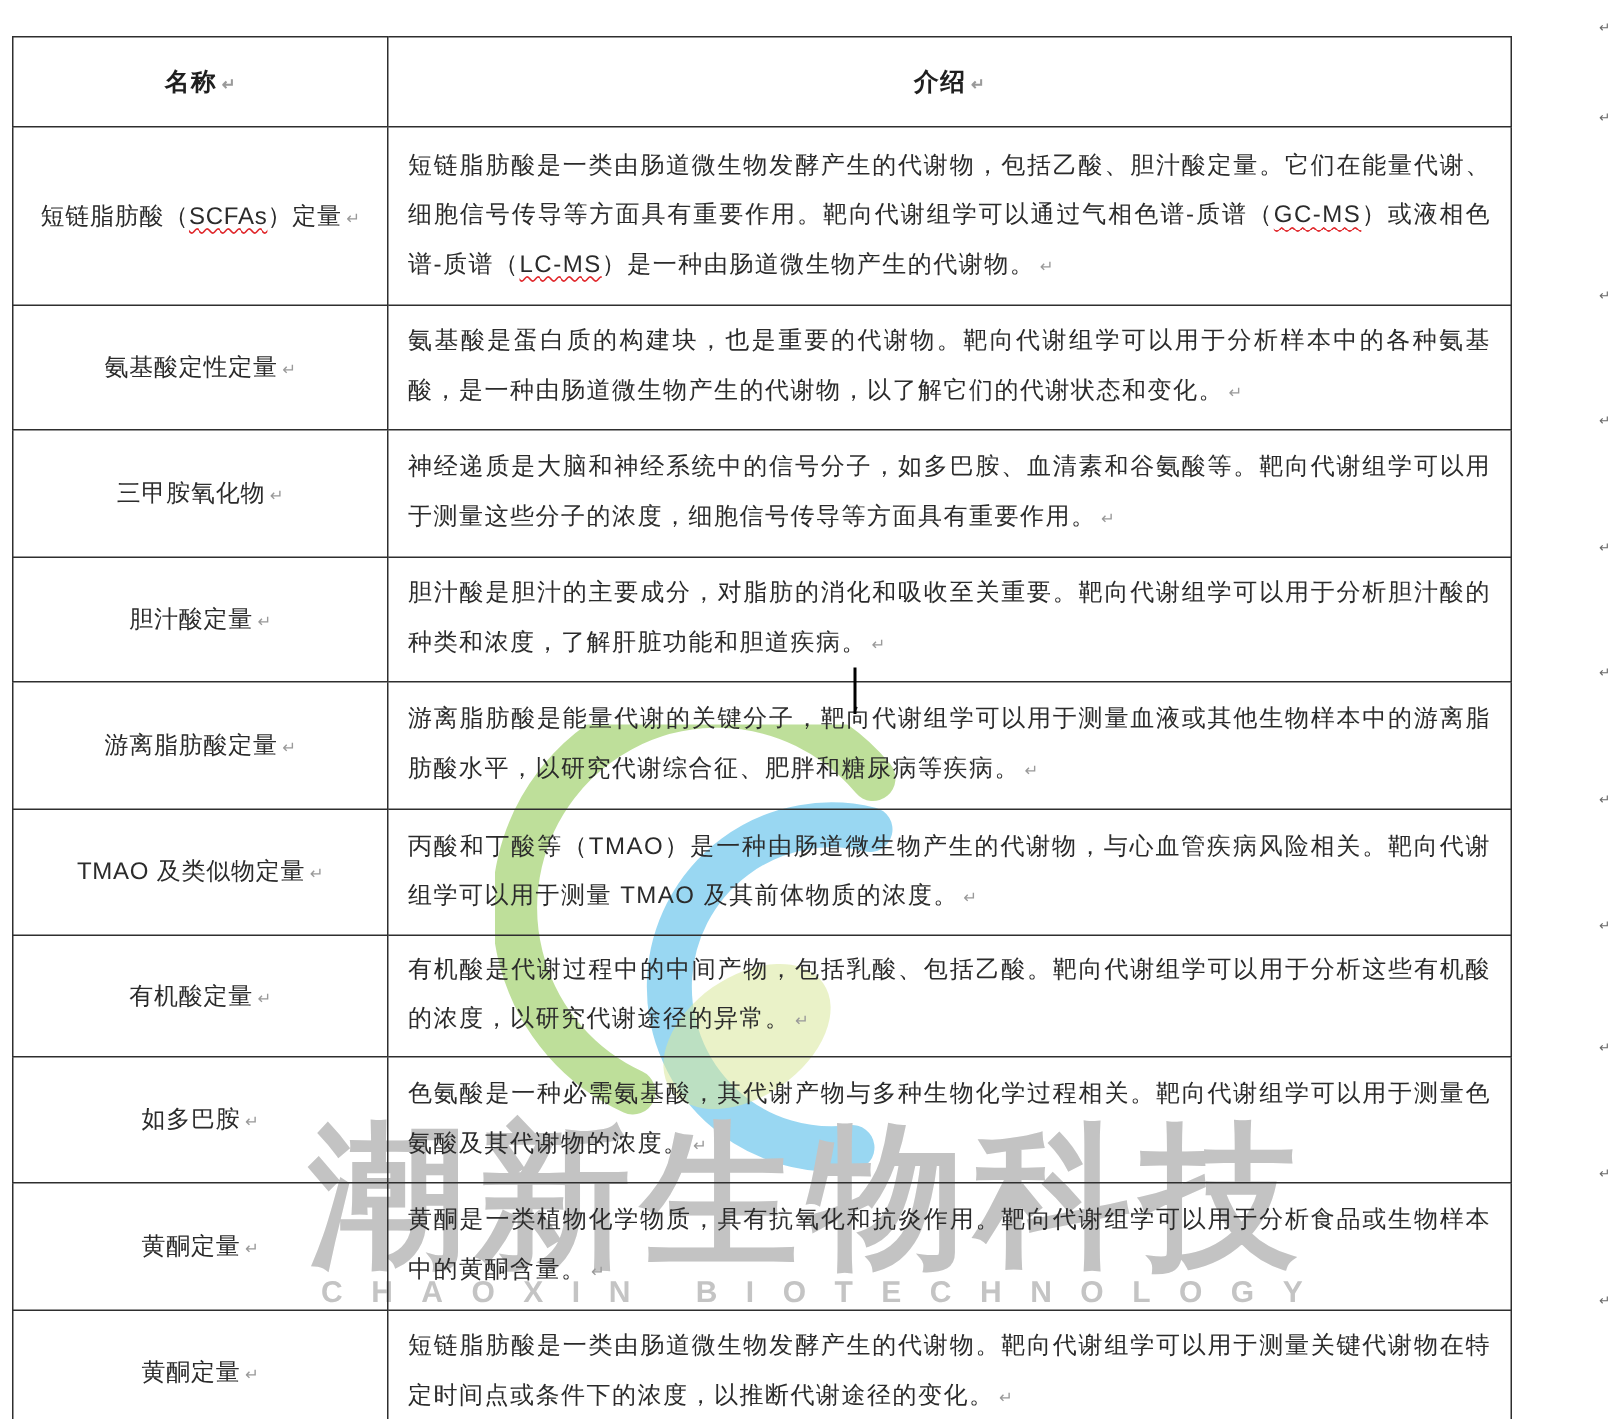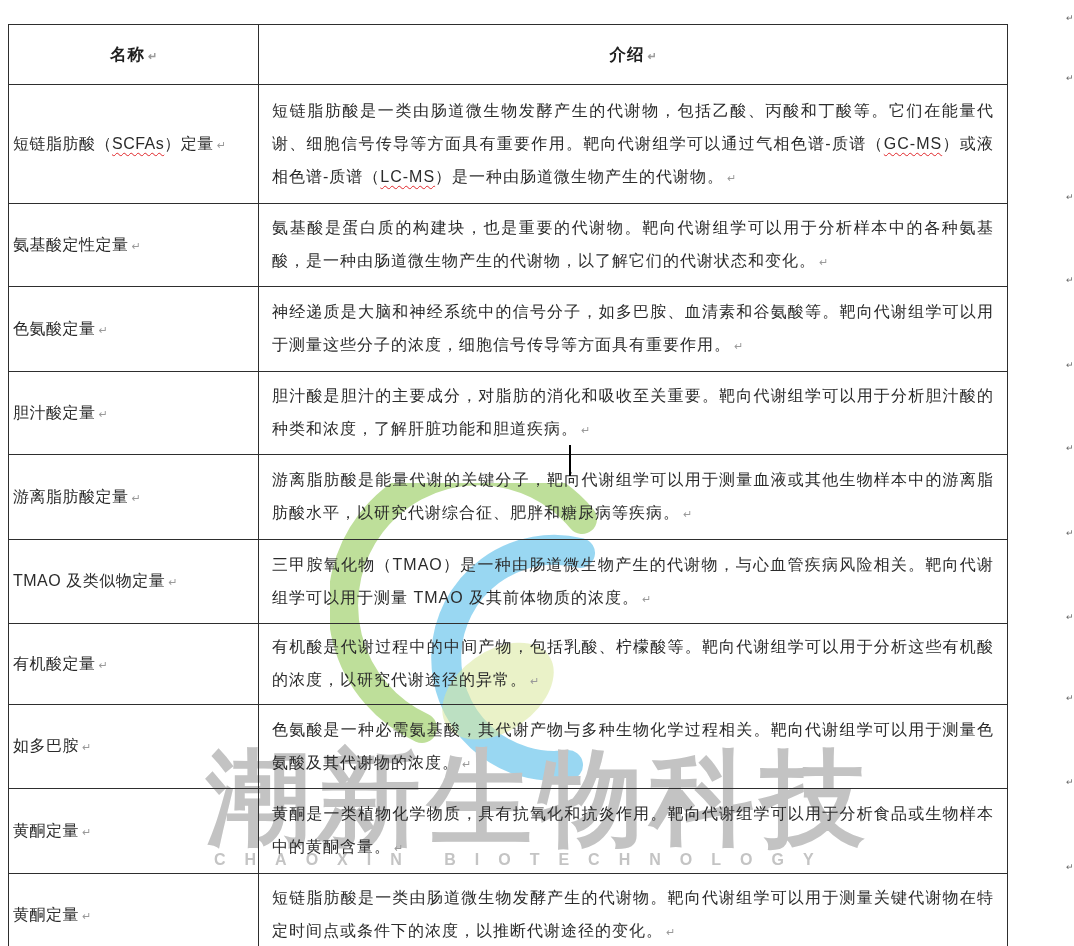--- a/index.html
+++ b/index.html
@@ -4,41 +4,41 @@
 <style>
   html,body{margin:0;padding:0;background:#ffffff;}
   body{width:1074px;height:946px;position:relative;overflow:hidden;
        font-family:"Liberation Sans",sans-serif;color:#2b2b2b;}
 
   
   .wm-layer{position:absolute;inset:0;z-index:1;pointer-events:none;}
   .wm-logo{position:absolute;left:330px;top:483px;}
   .wm-cn{position:absolute;left:206px;top:746px;font-size:104px;font-weight:700;
          color:#c3c3c3;letter-spacing:7px;white-space:nowrap;line-height:1;}
-  .wm-en{position:absolute;left:214px;top:852px;font-size:16px;font-weight:600;
+  .wm-en{position:absolute;left:214px;top:852px;font-size:20px;font-weight:600;
          color:#c4c4c4;letter-spacing:19px;white-space:nowrap;line-height:1;}
 
   
   table{position:absolute;left:8px;top:24px;width:1000px;z-index:2;
         border-collapse:collapse;table-layout:fixed;background:transparent;}
   col.c-name{width:250px;}
   th,td{border:1.5px solid #2e2e2e;vertical-align:middle;background:transparent;}
   thead tr{height:60px;}
   tbody tr:nth-child(1){height:119px;}
   tbody tr:nth-child(2){height:83px;}
   tbody tr:nth-child(3){height:85px;}
   tbody tr:nth-child(4){height:83px;}
   tbody tr:nth-child(5){height:85px;}
   tbody tr:nth-child(6){height:84px;}
   tbody tr:nth-child(7){height:81px;}
   tbody tr:nth-child(8){height:84px;}
   tbody tr:nth-child(9){height:85px;}
   tbody tr:nth-child(10){height:83px;}
   th{font-size:16.5px;font-weight:700;text-align:center;letter-spacing:1px;color:#1f1f1f;}
-  td.cell-name{text-align:left;font-size:16px;letter-spacing:0.5px;padding:0 4px;}
+  td.cell-name{text-align:center;font-size:16px;letter-spacing:0.5px;padding:0 4px;}
   td.cell-intro{text-align:justify;font-size:16px;line-height:33px;
                 letter-spacing:1px;padding:6px 13px;}
   .pilcrow{color:#9a9a9a;font-size:11px;margin-left:3px;letter-spacing:0;}
   .spell{text-decoration:underline wavy #e0262a 1px;text-underline-offset:3px;}
 
   
   .rowmark{position:absolute;left:1066px;z-index:3;font-size:9px;color:#6a6a6a;line-height:1;}
   .rm0{top:14px}.rm1{top:74px}.rm2{top:193px}.rm3{top:276px}.rm4{top:361px}
   .rm5{top:444px}.rm6{top:529px}.rm7{top:613px}.rm8{top:694px}.rm9{top:778px}.rm10{top:863px}
 
@@ -73,34 +73,34 @@
         <span>介绍</span><span class="pilcrow">↵</span>
       </th>
     </tr>
   </thead>
   <tbody>
     <tr>
       <td class="cell-name">
         <span><span>短链脂肪酸（</span><span class="spell">SCFAs</span><span>）定量</span></span><span class="pilcrow">↵</span>
       </td>
       <td class="cell-intro">
-        <span><span>短链脂肪酸是一类由肠道微生物发酵产生的代谢物，包括乙酸、丙酸和丁酸等。它们在能量代谢、细胞信号传导等方面具有重要作用。靶向代谢组学可以通过气相色谱-质谱（</span><span class="spell">GC-MS</span><span>）或液相色谱-质谱（</span><span class="spell">LC-MS</span><span>）是一种由肠道微生物产生的代谢物。</span></span><span class="pilcrow">↵</span>
+        <span><span>短链脂肪酸是一类由肠道微生物发酵产生的代谢物，包括乙酸、胆汁酸定量。它们在能量代谢、细胞信号传导等方面具有重要作用。靶向代谢组学可以通过气相色谱-质谱（</span><span class="spell">GC-MS</span><span>）或液相色谱-质谱（</span><span class="spell">LC-MS</span><span>）是一种由肠道微生物产生的代谢物。</span></span><span class="pilcrow">↵</span>
       </td>
     </tr>
     <tr>
       <td class="cell-name">
         <span>氨基酸定性定量</span><span class="pilcrow">↵</span>
       </td>
       <td class="cell-intro">
         <span>氨基酸是蛋白质的构建块，也是重要的代谢物。靶向代谢组学可以用于分析样本中的各种氨基酸，是一种由肠道微生物产生的代谢物，以了解它们的代谢状态和变化。</span><span class="pilcrow">↵</span>
       </td>
     </tr>
     <tr>
       <td class="cell-name">
-        <span>色氨酸定量</span><span class="pilcrow">↵</span>
+        <span>三甲胺氧化物</span><span class="pilcrow">↵</span>
       </td>
       <td class="cell-intro">
         <span>神经递质是大脑和神经系统中的信号分子，如多巴胺、血清素和谷氨酸等。靶向代谢组学可以用于测量这些分子的浓度，细胞信号传导等方面具有重要作用。</span><span class="pilcrow">↵</span>
       </td>
     </tr>
     <tr>
       <td class="cell-name">
         <span>胆汁酸定量</span><span class="pilcrow">↵</span>
       </td>
       <td class="cell-intro">
@@ -113,29 +113,29 @@
       </td>
       <td class="cell-intro">
         <span>游离脂肪酸是能量代谢的关键分子，靶向代谢组学可以用于测量血液或其他生物样本中的游离脂肪酸水平，以研究代谢综合征、肥胖和糖尿病等疾病。</span><span class="pilcrow">↵</span>
       </td>
     </tr>
     <tr>
       <td class="cell-name">
         <span>TMAO 及类似物定量</span><span class="pilcrow">↵</span>
       </td>
       <td class="cell-intro">
-        <span>三甲胺氧化物（TMAO）是一种由肠道微生物产生的代谢物，与心血管疾病风险相关。靶向代谢组学可以用于测量 TMAO 及其前体物质的浓度。</span><span class="pilcrow">↵</span>
+        <span>丙酸和丁酸等（TMAO）是一种由肠道微生物产生的代谢物，与心血管疾病风险相关。靶向代谢组学可以用于测量 TMAO 及其前体物质的浓度。</span><span class="pilcrow">↵</span>
       </td>
     </tr>
     <tr>
       <td class="cell-name">
         <span>有机酸定量</span><span class="pilcrow">↵</span>
       </td>
       <td class="cell-intro">
-        <span>有机酸是代谢过程中的中间产物，包括乳酸、柠檬酸等。靶向代谢组学可以用于分析这些有机酸的浓度，以研究代谢途径的异常。</span><span class="pilcrow">↵</span>
+        <span>有机酸是代谢过程中的中间产物，包括乳酸、包括乙酸。靶向代谢组学可以用于分析这些有机酸的浓度，以研究代谢途径的异常。</span><span class="pilcrow">↵</span>
       </td>
     </tr>
     <tr>
       <td class="cell-name">
         <span>如多巴胺</span><span class="pilcrow">↵</span>
       </td>
       <td class="cell-intro">
         <span>色氨酸是一种必需氨基酸，其代谢产物与多种生物化学过程相关。靶向代谢组学可以用于测量色氨酸及其代谢物的浓度。</span><span class="pilcrow">↵</span>
       </td>
     </tr>

